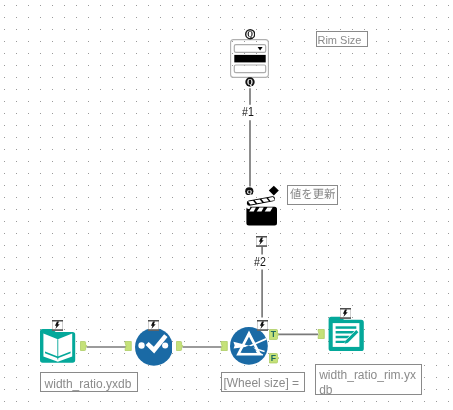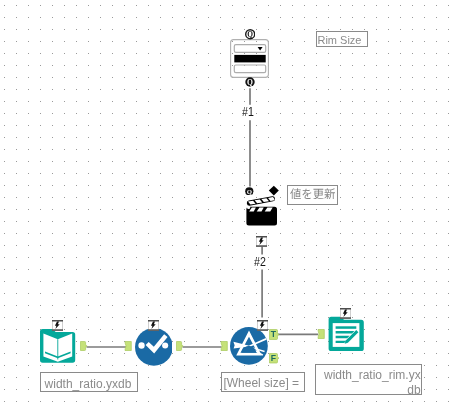--- a/index.html
+++ b/index.html
@@ -222,21 +222,21 @@
 
 <div class="lbl" style="left:40px;top:372.2px;width:97.5px;height:20.3px;padding:3.4px 0 0 3.6px;">
   <span>width_ratio.yxdb</span>
 </div>
 
 <div class="lbl" style="left:221.0px;top:372.0px;width:84px;height:20.1px;padding:3.3px 0 0 1.4px;">
   <span>[Wheel size] =</span>
 </div>
 
 <div class="lbl" style="left:315.2px;top:364.1px;width:106.5px;height:31px;padding:2.8px 0 0 3.0px;line-height:14.7px;">
-  <span style="white-space:normal;word-break:break-all;text-align:right;">width_ratio_rim.yxdb</span>
+  <span style="white-space:normal;word-break:break-all;">width_ratio_rim.yxdb</span>
 </div>
 
 <div style="position:absolute;left:287.2px;top:184.6px;width:51.2px;height:20.2px;border:1px solid #8a8a8a;background:#fff;box-sizing:border-box;">
   <svg width="46" height="14" viewBox="0 -13.47 46 14" style="display:block;position:absolute;left:2.2px;top:-1px;">
       <path d="M3.99 -9.00H10.82V-8.19H3.99ZM4.23 -0.45H10.89V0.36H4.23ZM7.21 -10.25 8.05 -10.19Q8.02 -9.63 7.96 -9.00Q7.89 -8.37 7.83 -7.80Q7.76 -7.22 7.69 -6.78H6.88Q6.95 -7.23 7.01 -7.83Q7.07 -8.43 7.12 -9.06Q7.18 -9.70 7.21 -10.25ZM6.46 -4.80V-3.79H9.37V-4.80ZM6.46 -3.12V-2.10H9.37V-3.12ZM6.46 -6.46V-5.46H9.37V-6.46ZM5.66 -7.16H10.19V-1.40H5.66ZM3.85 -6.54H4.66V0.96H3.85ZM3.00 -10.20 3.80 -9.94Q3.43 -8.91 2.94 -7.90Q2.44 -6.89 1.86 -6.00Q1.28 -5.11 0.66 -4.43Q0.62 -4.54 0.54 -4.71Q0.45 -4.88 0.36 -5.06Q0.26 -5.24 0.18 -5.34Q0.75 -5.93 1.27 -6.71Q1.79 -7.49 2.24 -8.39Q2.68 -9.28 3.00 -10.20ZM1.82 -7.06 2.62 -7.92 2.63 -7.91V0.95H1.82Z" fill="#838383"></path>
       <path d="M16.57 -9.65Q16.50 -9.29 16.39 -8.79Q16.28 -8.30 16.05 -7.68Q15.85 -7.13 15.54 -6.54Q15.24 -5.96 14.90 -5.48Q15.12 -5.63 15.39 -5.73Q15.66 -5.83 15.95 -5.88Q16.24 -5.93 16.48 -5.93Q17.14 -5.93 17.59 -5.53Q18.04 -5.13 18.04 -4.38Q18.04 -4.15 18.04 -3.79Q18.05 -3.43 18.05 -3.03Q18.06 -2.64 18.07 -2.26Q18.08 -1.88 18.08 -1.60H17.21Q17.22 -1.84 17.23 -2.17Q17.24 -2.51 17.24 -2.87Q17.25 -3.23 17.25 -3.56Q17.25 -3.89 17.25 -4.13Q17.24 -4.66 16.94 -4.91Q16.63 -5.16 16.19 -5.16Q15.65 -5.16 15.13 -4.91Q14.62 -4.65 14.23 -4.27Q13.99 -4.02 13.74 -3.70Q13.49 -3.37 13.20 -3.00L12.42 -3.61Q13.24 -4.47 13.79 -5.21Q14.34 -5.95 14.67 -6.59Q15.01 -7.23 15.20 -7.75Q15.39 -8.26 15.51 -8.78Q15.62 -9.29 15.64 -9.73ZM12.69 -8.33Q13.15 -8.27 13.68 -8.23Q14.21 -8.20 14.61 -8.20Q15.37 -8.20 16.25 -8.24Q17.12 -8.28 18.01 -8.37Q18.90 -8.46 19.70 -8.61L19.70 -7.71Q19.10 -7.61 18.43 -7.53Q17.76 -7.46 17.07 -7.42Q16.38 -7.38 15.74 -7.36Q15.10 -7.34 14.56 -7.34Q14.32 -7.34 14.00 -7.35Q13.68 -7.35 13.34 -7.37Q13.00 -7.40 12.69 -7.41ZM21.36 -5.39Q21.21 -5.34 21.04 -5.27Q20.86 -5.21 20.69 -5.13Q20.51 -5.06 20.36 -4.99Q19.76 -4.74 18.97 -4.39Q18.19 -4.04 17.37 -3.58Q16.81 -3.26 16.38 -2.93Q15.95 -2.60 15.70 -2.24Q15.45 -1.88 15.45 -1.45Q15.45 -1.09 15.60 -0.88Q15.76 -0.66 16.04 -0.54Q16.32 -0.43 16.69 -0.39Q17.06 -0.35 17.50 -0.35Q18.16 -0.35 19.01 -0.43Q19.85 -0.51 20.60 -0.65L20.57 0.33Q20.15 0.39 19.61 0.44Q19.07 0.49 18.52 0.52Q17.96 0.54 17.47 0.54Q16.66 0.54 15.99 0.39Q15.33 0.23 14.94 -0.17Q14.54 -0.57 14.54 -1.31Q14.54 -1.87 14.78 -2.33Q15.02 -2.78 15.42 -3.16Q15.82 -3.54 16.31 -3.86Q16.80 -4.18 17.31 -4.46Q17.85 -4.76 18.33 -5.00Q18.81 -5.23 19.25 -5.43Q19.68 -5.63 20.05 -5.82Q20.31 -5.94 20.53 -6.05Q20.76 -6.16 20.99 -6.29Z" fill="#838383"></path>
       <path d="M23.43 -9.60H33.31V-8.77H23.43ZM28.00 -9.24H28.89V-4.51Q28.89 -3.81 28.78 -3.14Q28.68 -2.47 28.38 -1.86Q28.09 -1.25 27.52 -0.72Q26.95 -0.19 26.03 0.24Q25.10 0.67 23.74 0.99Q23.69 0.88 23.61 0.73Q23.52 0.59 23.42 0.44Q23.32 0.28 23.23 0.18Q24.56 -0.08 25.43 -0.45Q26.31 -0.82 26.83 -1.27Q27.34 -1.73 27.59 -2.25Q27.85 -2.77 27.92 -3.34Q28.00 -3.91 28.00 -4.52ZM25.29 -5.02V-3.78H31.76V-5.02ZM25.29 -6.97V-5.75H31.76V-6.97ZM24.47 -7.74H32.61V-3.01H24.47ZM25.56 -2.91Q26.11 -2.01 26.87 -1.45Q27.63 -0.88 28.63 -0.58Q29.63 -0.27 30.89 -0.14Q32.16 -0.01 33.70 0.04Q33.58 0.19 33.48 0.45Q33.37 0.71 33.33 0.94Q31.76 0.86 30.45 0.69Q29.14 0.52 28.09 0.14Q27.04 -0.23 26.22 -0.89Q25.41 -1.55 24.84 -2.59Z" fill="#838383"></path>
       <path d="M40.71 -6.13H44.95V-5.28H40.71ZM34.74 -8.97H39.76V-8.20H34.74ZM34.62 -4.13H39.81V-3.33H34.62ZM34.59 -6.18H39.89V-5.40H34.59ZM42.83 -5.78H43.66V0.91H42.83ZM36.85 -10.20H37.68V-8.58H36.85ZM36.85 -5.54H37.68V0.95H36.85ZM40.31 -9.25 41.35 -8.91Q41.33 -8.77 41.12 -8.74V-4.97Q41.12 -4.28 41.06 -3.50Q40.99 -2.73 40.81 -1.92Q40.63 -1.12 40.27 -0.36Q39.91 0.39 39.31 1.03Q39.26 0.92 39.15 0.80Q39.05 0.68 38.92 0.57Q38.80 0.46 38.70 0.40Q39.25 -0.18 39.57 -0.84Q39.89 -1.51 40.05 -2.22Q40.21 -2.93 40.26 -3.63Q40.31 -4.33 40.31 -4.98ZM44.11 -10.11 44.79 -9.44Q44.26 -9.18 43.58 -8.96Q42.90 -8.74 42.18 -8.56Q41.46 -8.38 40.78 -8.25Q40.75 -8.40 40.67 -8.61Q40.59 -8.82 40.51 -8.95Q41.15 -9.10 41.82 -9.28Q42.50 -9.47 43.10 -9.68Q43.70 -9.89 44.11 -10.11ZM37.60 -3.11Q37.73 -3.01 38.00 -2.78Q38.26 -2.56 38.57 -2.29Q38.87 -2.03 39.12 -1.80Q39.38 -1.57 39.48 -1.47L38.98 -0.79Q38.84 -0.96 38.60 -1.22Q38.36 -1.48 38.08 -1.76Q37.80 -2.05 37.55 -2.30Q37.29 -2.55 37.13 -2.68ZM35.42 -7.97 36.10 -8.14Q36.28 -7.73 36.41 -7.25Q36.55 -6.76 36.59 -6.41L35.87 -6.20Q35.84 -6.56 35.72 -7.06Q35.60 -7.55 35.42 -7.97ZM38.34 -8.16 39.11 -7.97Q38.95 -7.52 38.78 -7.04Q38.61 -6.56 38.45 -6.23L37.76 -6.40Q37.87 -6.65 37.97 -6.96Q38.08 -7.26 38.18 -7.59Q38.28 -7.91 38.34 -8.16ZM36.86 -3.72 37.47 -3.47Q37.19 -2.80 36.77 -2.13Q36.35 -1.45 35.87 -0.88Q35.40 -0.30 34.94 0.08Q34.84 -0.07 34.68 -0.26Q34.51 -0.46 34.37 -0.57Q34.83 -0.89 35.30 -1.40Q35.77 -1.92 36.18 -2.52Q36.59 -3.13 36.86 -3.72Z" fill="#838383"></path>
   </svg>
 </div>

